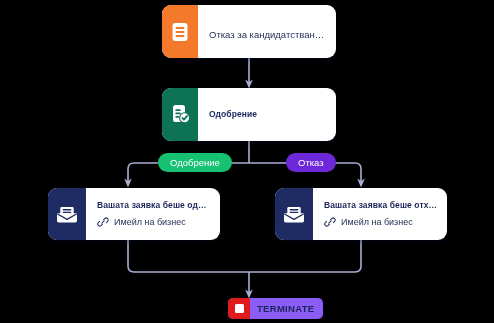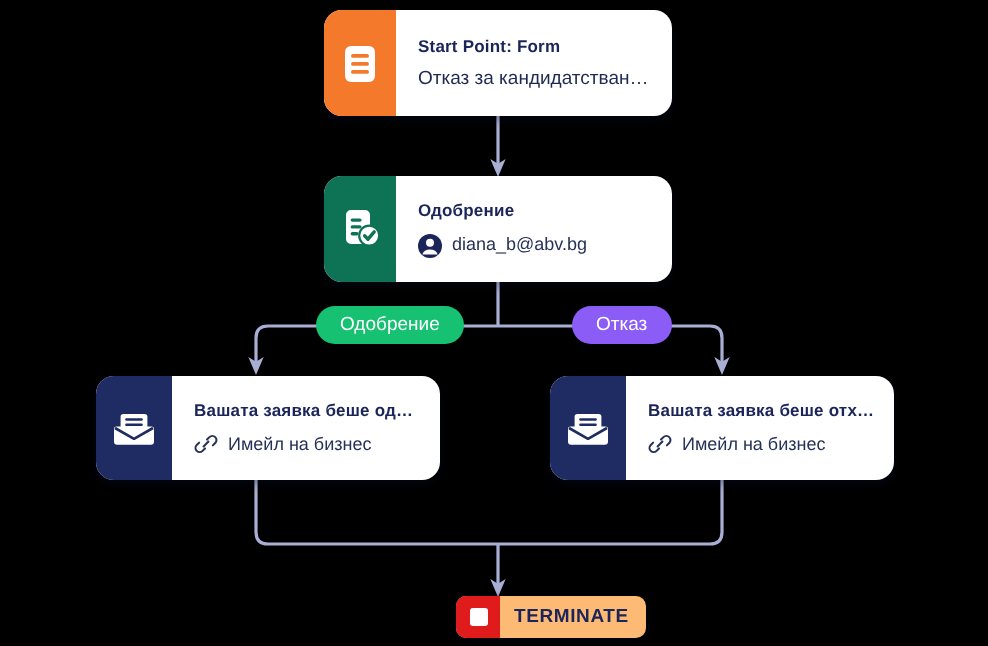--- a/index.html
+++ b/index.html
@@ -96,31 +96,31 @@
     justify-content: center;
     height: 19px;
     padding: 0 12px;
     border-radius: 10px;
     font-size: 9.5px;
     color: #ffffff;
     white-space: nowrap;
     z-index: 4;
   }
   #pill-approve { left: 158px; top: 153px; background: #16C172; }
-  #pill-reject  { left: 286px; top: 153px; background: #8b5cf6; }
+  #pill-reject  { left: 286px; top: 153px; background: #6d28d9; }
 
   
   #node-terminate {
     position: absolute;
     left: 228px;
     top: 298px;
     height: 21px;
     display: flex;
     align-items: stretch;
-    background: #fdba74;
+    background: #8b5cf6;
     border-radius: 5px;
     box-shadow: 0 1px 4px rgba(10, 16, 50, 0.35);
     overflow: hidden;
     z-index: 3;
   }
   #node-terminate .term-icon {
     width: 22px;
     flex: 0 0 22px;
     background: #E01B1B;
     display: flex;
@@ -176,51 +176,40 @@
   <div class="node" id="node-start">
     <div class="node-icon">
       <svg width="18" height="20" viewBox="0 0 18 20" xmlns="http://www.w3.org/2000/svg">
         <rect x="1.5" y="1" width="15" height="18" rx="3" fill="#ffffff"></rect>
         <rect x="4.5" y="5" width="9" height="1.9" rx="0.95" fill="#F5792A"></rect>
         <rect x="4.5" y="9" width="9" height="1.9" rx="0.95" fill="#F5792A"></rect>
         <rect x="4.5" y="13" width="9" height="1.9" rx="0.95" fill="#F5792A"></rect>
       </svg>
     </div>
     <div class="node-body">
-      <div class="node-title">Start Point: Form</div>
       <div class="node-sub">
         <span class="sub-text">Отказ за кандидатстван…</span>
       </div>
     </div>
   </div>
 
   <div class="node" id="node-approval">
     <div class="node-icon">
       <svg width="19" height="20" viewBox="0 0 19 20" xmlns="http://www.w3.org/2000/svg">
         <path d="M2,2.5 a2.5,2.5 0 0 1 2.5,-2.5 h7 a2.5,2.5 0 0 1 2.5,2.5 v12
                  a2.5,2.5 0 0 1 -2.5,2.5 h-7 A2.5,2.5 0 0 1 2,14.5 Z" fill="#ffffff"></path>
         <rect x="4.3" y="4.2" width="5.5" height="1.7" rx="0.85" fill="#0E7355"></rect>
         <rect x="4.3" y="7.6" width="5.5" height="1.7" rx="0.85" fill="#0E7355"></rect>
         <rect x="4.3" y="11" width="4" height="1.7" rx="0.85" fill="#0E7355"></rect>
         <circle cx="13.6" cy="12.8" r="5" fill="#ffffff" stroke="#0E7355" stroke-width="1.1"></circle>
         <path d="M11.3,12.9 L13,14.6 L16.1,10.9" stroke="#0E7355" stroke-width="1.7" fill="none" stroke-linecap="round" stroke-linejoin="round"></path>
       </svg>
     </div>
     <div class="node-body">
       <div class="node-title">Одобрение</div>
-      <div class="node-sub">
-        <span style="display:flex;align-items:center;">
-          <svg width="12" height="12" viewBox="0 0 12 12" xmlns="http://www.w3.org/2000/svg">
-            <circle cx="6" cy="6" r="6" fill="#1b2559"></circle>
-            <circle cx="6" cy="4.4" r="2" fill="#ffffff"></circle>
-            <path d="M2.2,10.2 a3.9,3.2 0 0 1 7.6,0 Z" fill="#ffffff"></path>
-          </svg>
-        </span>
-        <span class="sub-text">diana_b@abv.bg</span>
-      </div>
     </div>
   </div>
 
   <div class="pill" id="pill-approve">Одобрение</div>
   <div class="pill" id="pill-reject">Отказ</div>
 
   <div class="node email-node" id="node-email-approved">
     <div class="node-icon">
       <svg width="20" height="17" viewBox="0 0 20 17" xmlns="http://www.w3.org/2000/svg">
         <rect x="3.3" y="1" width="13.4" height="8.6" rx="1.4" fill="#ffffff"></rect>

